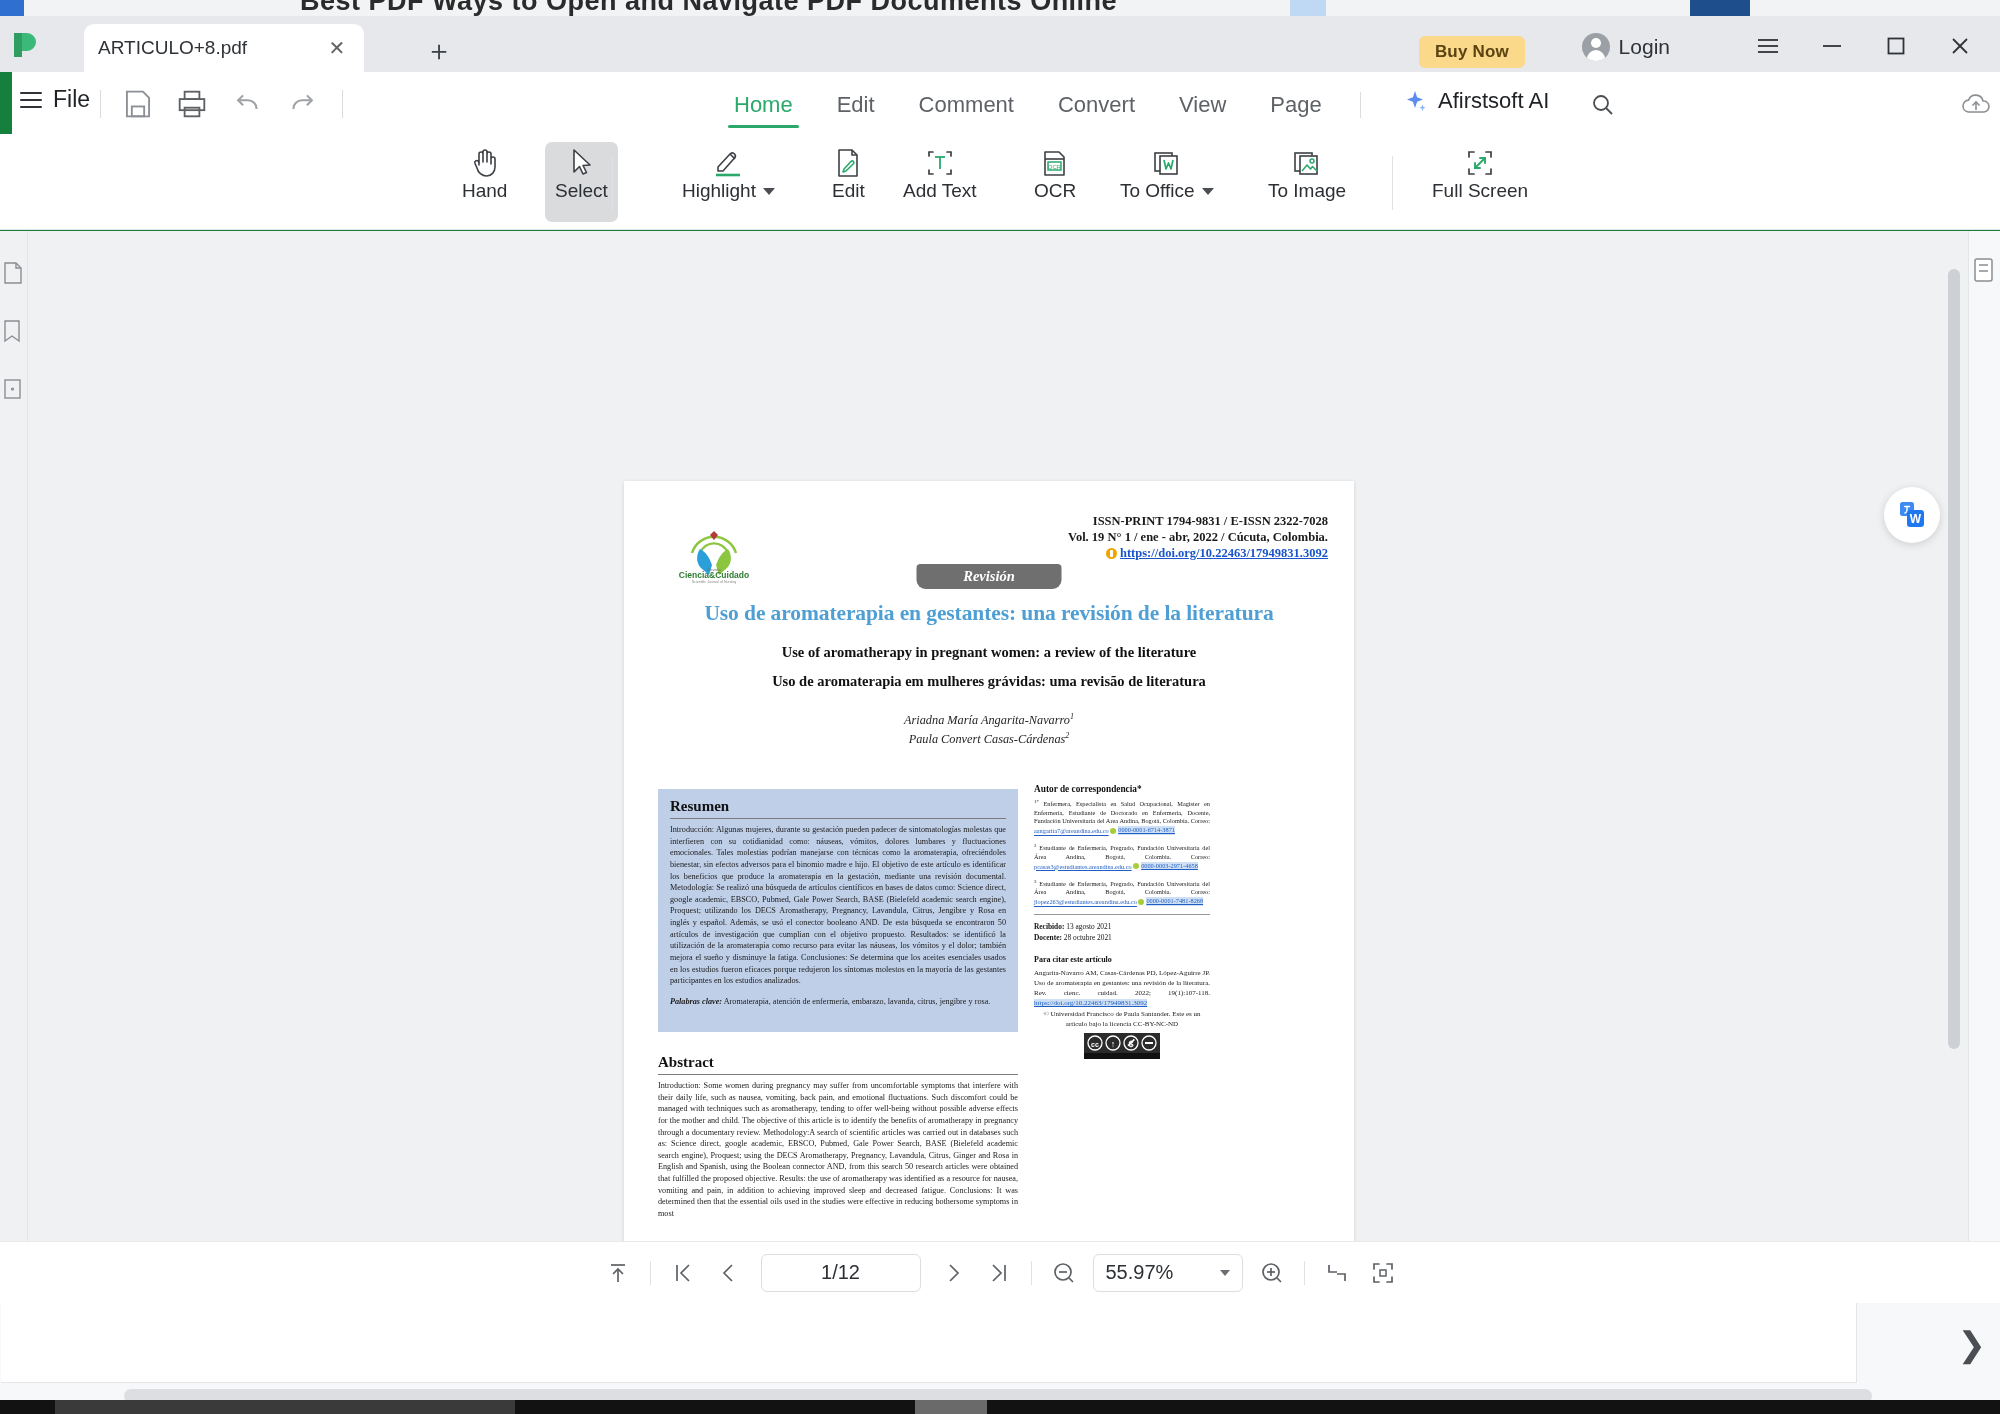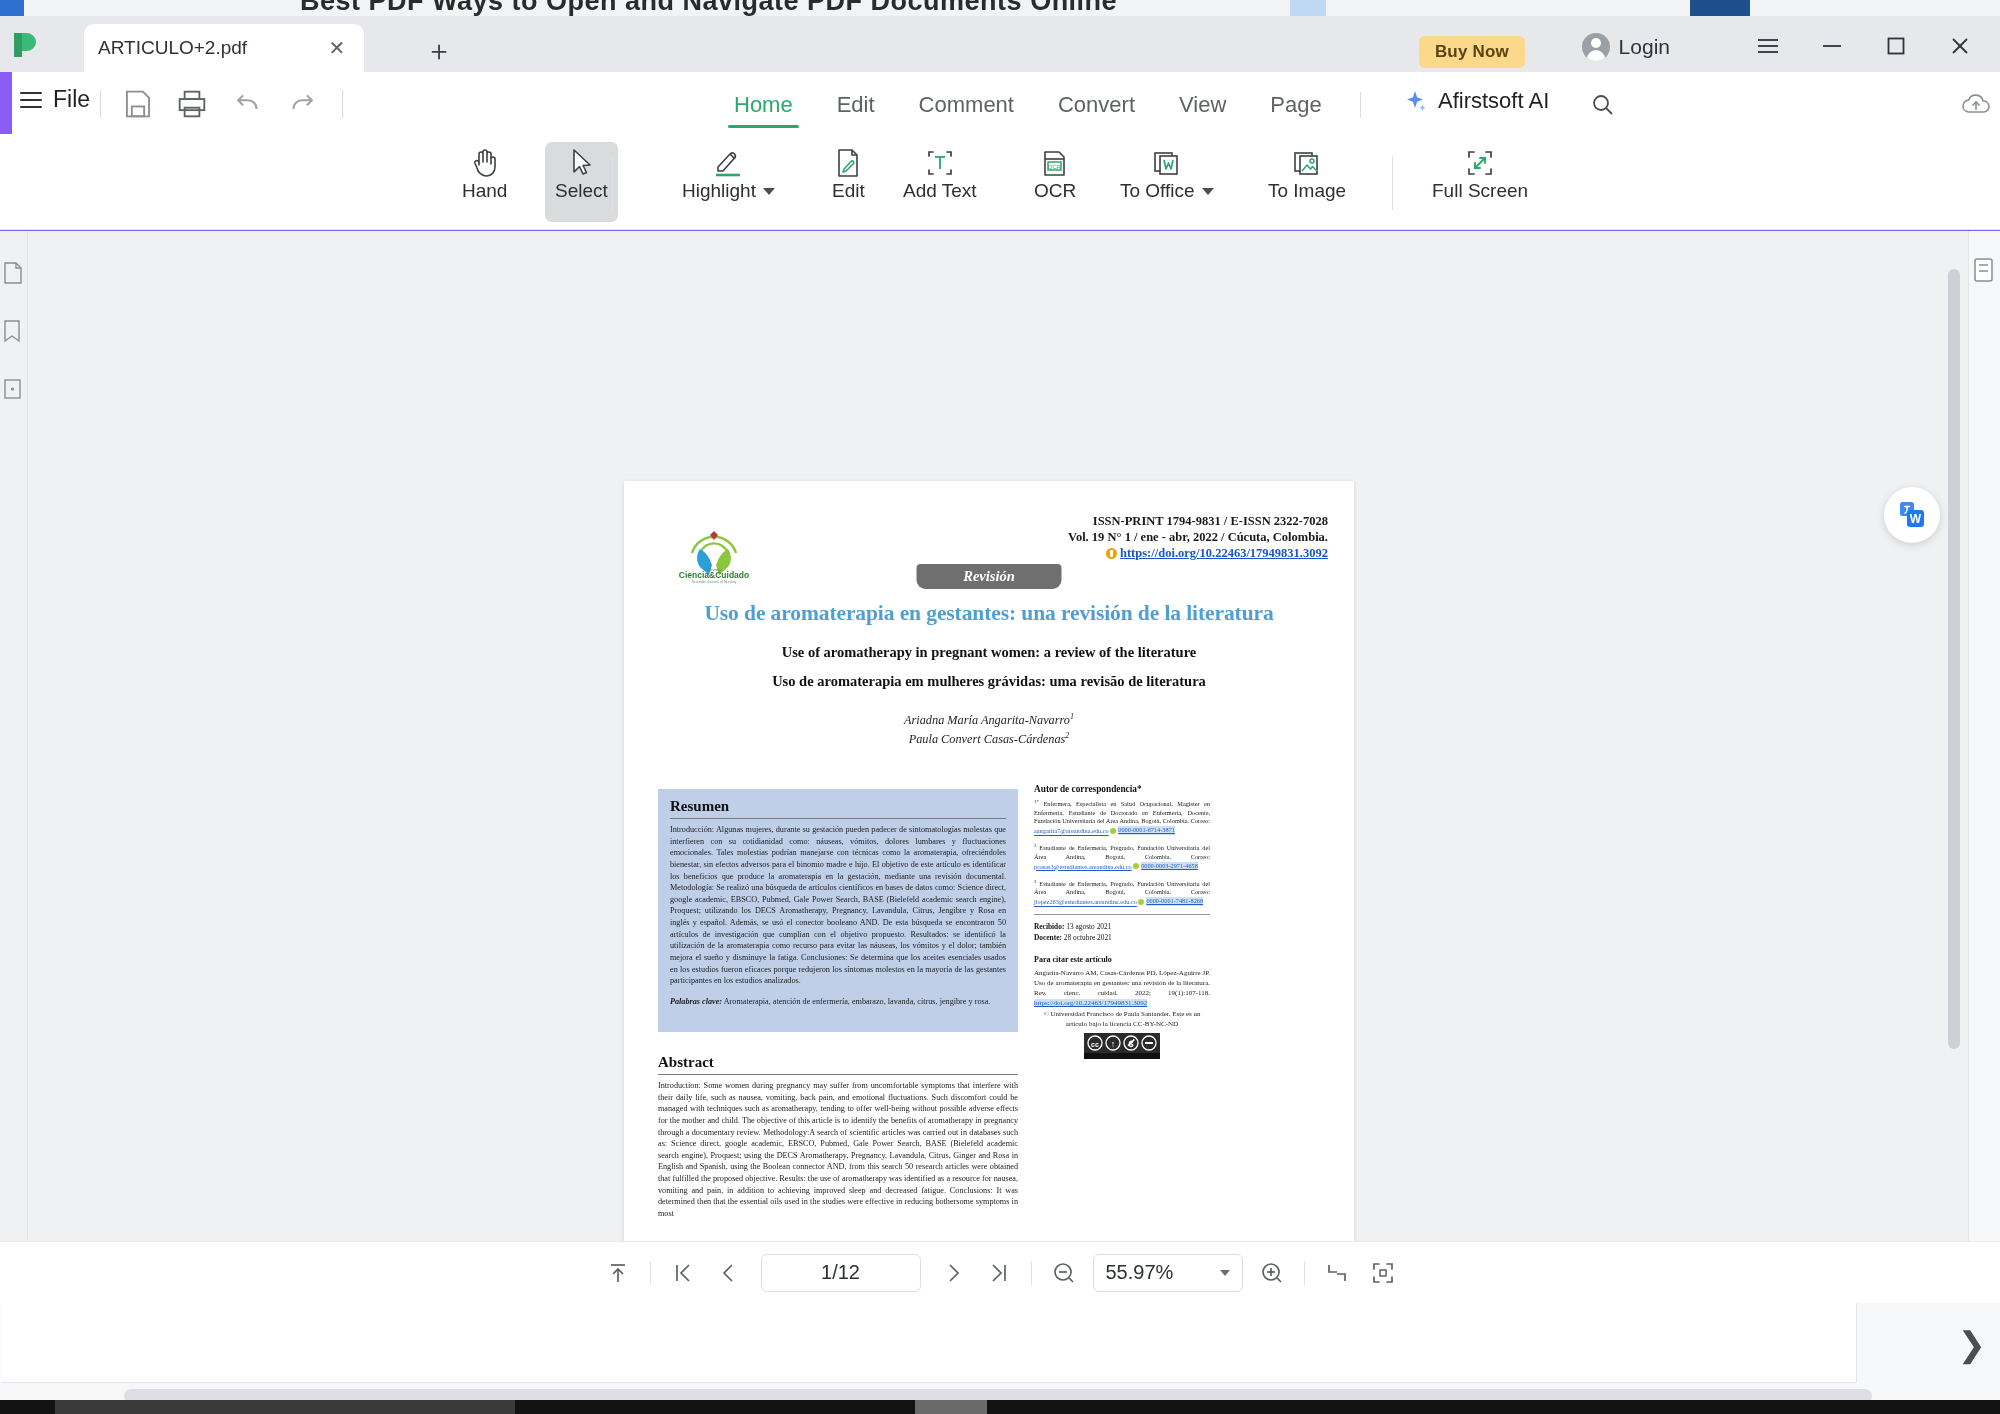--- a/index.html
+++ b/index.html
@@ -2,21 +2,21 @@
 <html><head>
 <meta charset="utf-8">
 <style>
   * { box-sizing: border-box; margin: 0; padding: 0; }
   html, body {
     width: 2000px; height: 1414px;
     overflow: hidden;
     font-family: "Liberation Sans", sans-serif;
     background: #ffffff;
   }
-  #app { position: relative; width: 2000px; height: 1414px; background: #8b5cf6; }
+  #app { position: relative; width: 2000px; height: 1414px; background: #15803d; }
 
   
   .behind-sliver {
     position: absolute; top: 0; left: 0; width: 2000px; height: 16px;
     background: #f2f3f5; overflow: hidden;
   }
   .behind-sliver .txt {
     position: absolute; left: 300px; top: -14px;
     font-size: 27px; font-weight: 700; color: #2b2b2b;
     white-space: nowrap; letter-spacing: .5px;
@@ -293,21 +293,21 @@
 
   <div class="titlebar">
     <div class="logo-mark">
       <svg width="30" height="30" viewBox="0 0 30 30">
         <path d="M4 3 h13 a9 9 0 0 1 0 18 h-5 v6 h-8 z" fill="#3cb878"></path>
         <path d="M4 3 h8 v24 h-8 z" fill="#2f9e63"></path>
       </svg>
     </div>
 
     <div class="tab">
-      <span class="tab-title">ARTICULO+2.pdf</span>
+      <span class="tab-title">ARTICULO+8.pdf</span>
       <span class="tab-close">✕</span>
     </div>
     <div class="tab-new">＋</div>
 
     <div class="buy-now">Buy Now</div>
 
     <div class="login-wrap">
       <span class="avatar-ic"></span>
       <span class="login-text">Login</span>
     </div>

